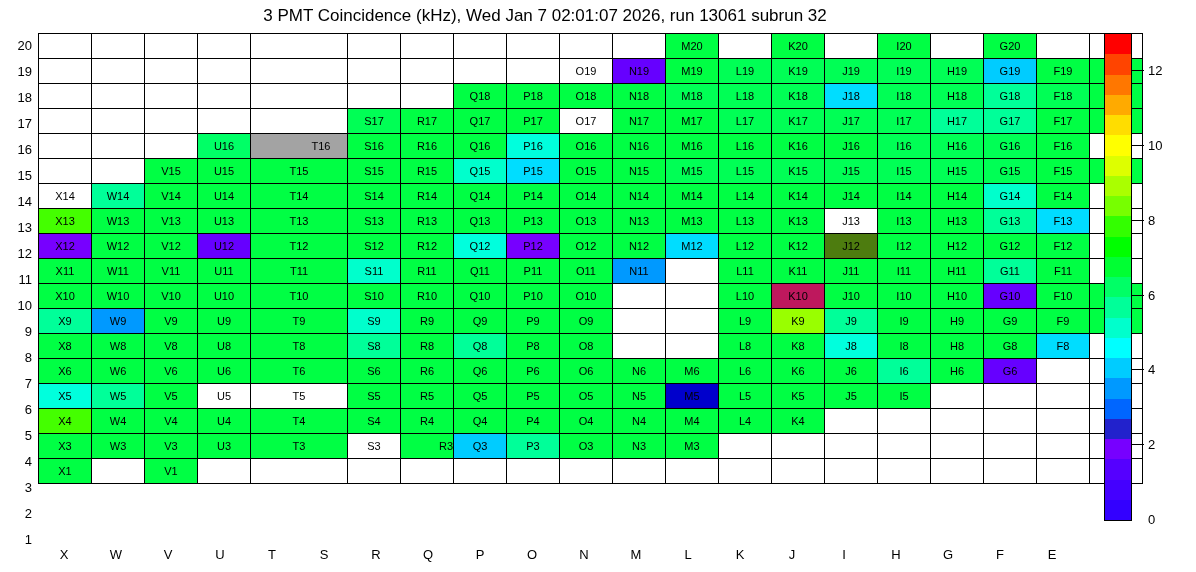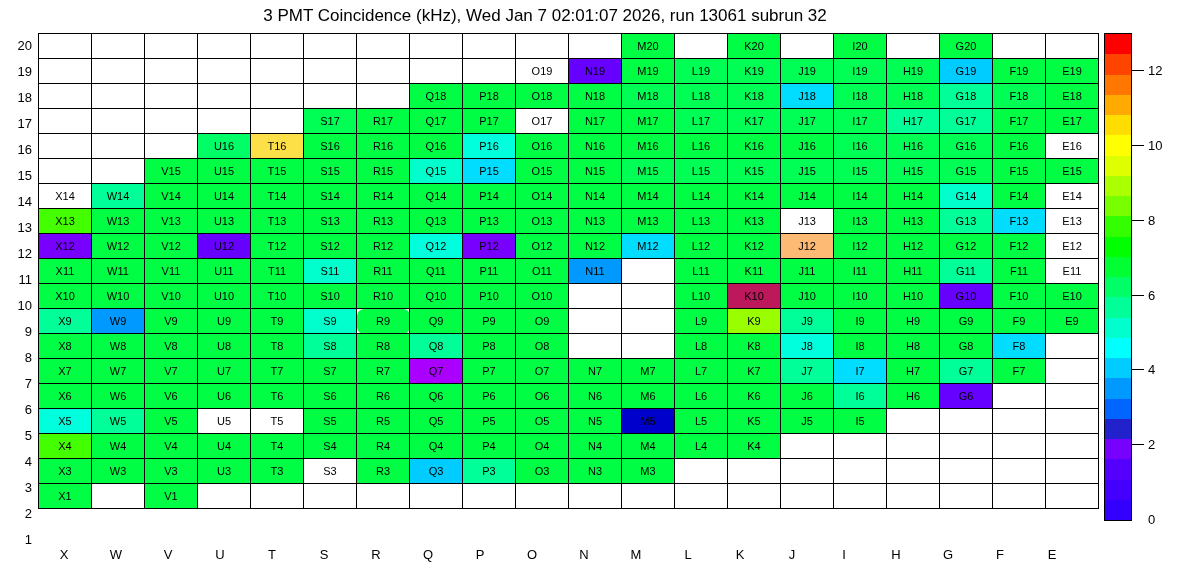--- a/index.html
+++ b/index.html
@@ -137,21 +137,21 @@
             <td style="background: rgb(0, 255, 153);">H17</td>
             <td style="background: rgb(0, 255, 153);">G17</td>
             <td style="background: rgb(0, 255, 68);">F17</td>
             <td style="background: rgb(0, 255, 68);">E17</td>
           </tr>
           <tr>
             <td style="background: rgb(255, 255, 255); border: 1px solid rgb(0, 0, 0);"></td>
             <td style="background: rgb(255, 255, 255); border: 1px solid rgb(0, 0, 0);"></td>
             <td style="background: rgb(255, 255, 255); border: 1px solid rgb(0, 0, 0);"></td>
             <td style="background: rgb(0, 255, 102);">U16</td>
-            <td style="background: #fde047;">T16</td>
+            <td style="background: #a3a3a3; padding-left: 44px;">T16</td>
             <td style="background: rgb(0, 255, 68);">S16</td>
             <td style="background: rgb(0, 255, 68);">R16</td>
             <td style="background: rgb(0, 255, 68);">Q16</td>
             <td style="background: rgb(0, 255, 221);">P16</td>
             <td style="background: rgb(0, 255, 68);">O16</td>
             <td style="background: rgb(0, 255, 68);">N16</td>
             <td style="background: rgb(0, 255, 68);">M16</td>
             <td style="background: rgb(0, 255, 68);">L16</td>
             <td style="background: rgb(0, 255, 68);">K16</td>
             <td style="background: rgb(0, 255, 68);">J16</td>
@@ -235,21 +235,21 @@
             <td style="background: rgb(0, 255, 68); margin-top: 25px;">T12</td>
             <td style="background: rgb(0, 255, 68);">S12</td>
             <td style="background: rgb(0, 255, 68);">R12</td>
             <td style="background: rgb(0, 255, 221);">Q12</td>
             <td style="background: rgb(119, 0, 255);">P12</td>
             <td style="background: rgb(0, 255, 68);">O12</td>
             <td style="background: rgb(0, 255, 68);">N12</td>
             <td style="background: rgb(0, 221, 255);">M12</td>
             <td style="background: rgb(0, 255, 68);">L12</td>
             <td style="background: rgb(0, 255, 68);">K12</td>
-            <td style="background: #fdba74;">J12</td>
+            <td style="background: #4d7c0f;">J12</td>
             <td style="background: rgb(0, 255, 68);">I12</td>
             <td style="background: rgb(0, 255, 68);">H12</td>
             <td style="background: rgb(0, 255, 68);">G12</td>
             <td style="background: rgb(0, 255, 68);">F12</td>
             <td style="background: rgb(255, 255, 255);">E12</td>
           </tr>
           <tr>
             <td style="background: rgb(0, 255, 68);">X11</td>
             <td style="background: rgb(0, 255, 68);">W11</td>
             <td style="background: rgb(0, 255, 68);">V11</td>
@@ -293,21 +293,21 @@
             <td style="background: rgb(0, 255, 68);">F10</td>
             <td style="background: rgb(0, 255, 68);">E10</td>
           </tr>
           <tr>
             <td style="background: rgb(0, 255, 153);">X9</td>
             <td style="background: rgb(0, 153, 255);">W9</td>
             <td style="background: rgb(0, 255, 68);">V9</td>
             <td style="background: rgb(0, 255, 68);">U9</td>
             <td style="background: rgb(0, 255, 68);">T9</td>
             <td style="background: rgb(0, 255, 204);">S9</td>
-            <td style="background: rgb(0, 255, 68); border-radius: 7px;">R9</td>
+            <td style="background: rgb(0, 255, 68);">R9</td>
             <td style="background: rgb(0, 255, 68);">Q9</td>
             <td style="background: rgb(0, 255, 68);">P9</td>
             <td style="background: rgb(0, 255, 68);">O9</td>
             <td style="background: rgb(255, 255, 255); border: 1px solid rgb(0, 0, 0);"></td>
             <td style="background: rgb(255, 255, 255); border: 1px solid rgb(0, 0, 0);"></td>
             <td style="background: rgb(0, 255, 68);">L9</td>
             <td style="background: rgb(153, 255, 0);">K9</td>
             <td style="background: rgb(0, 255, 153);">J9</td>
             <td style="background: rgb(0, 255, 68);">I9</td>
             <td style="background: rgb(0, 255, 68);">H9</td>
@@ -328,42 +328,20 @@
             <td style="background: rgb(0, 255, 68);">O8</td>
             <td style="background: rgb(255, 255, 255); border: 1px solid rgb(0, 0, 0);"></td>
             <td style="background: rgb(255, 255, 255); border: 1px solid rgb(0, 0, 0);"></td>
             <td style="background: rgb(0, 255, 68);">L8</td>
             <td style="background: rgb(0, 255, 68);">K8</td>
             <td style="background: rgb(0, 255, 221);">J8</td>
             <td style="background: rgb(0, 255, 68);">I8</td>
             <td style="background: rgb(0, 255, 68);">H8</td>
             <td style="background: rgb(0, 255, 68);">G8</td>
             <td style="background: rgb(0, 221, 255);">F8</td>
-            <td style="background: rgb(255, 255, 255); border: 1px solid rgb(0, 0, 0);"></td>
-          </tr>
-          <tr>
-            <td style="background: rgb(0, 255, 68);">X7</td>
-            <td style="background: rgb(0, 255, 68);">W7</td>
-            <td style="background: rgb(0, 255, 68);">V7</td>
-            <td style="background: rgb(0, 255, 68);">U7</td>
-            <td style="background: rgb(0, 255, 68);">T7</td>
-            <td style="background: rgb(0, 255, 68);">S7</td>
-            <td style="background: rgb(0, 255, 68);">R7</td>
-            <td style="background: rgb(170, 0, 255);">Q7</td>
-            <td style="background: rgb(0, 255, 68);">P7</td>
-            <td style="background: rgb(0, 255, 68);">O7</td>
-            <td style="background: rgb(0, 255, 68);">N7</td>
-            <td style="background: rgb(0, 255, 68);">M7</td>
-            <td style="background: rgb(0, 255, 68);">L7</td>
-            <td style="background: rgb(0, 255, 68);">K7</td>
-            <td style="background: rgb(0, 255, 153);">J7</td>
-            <td style="background: rgb(0, 221, 255);">I7</td>
-            <td style="background: rgb(0, 255, 68);">H7</td>
-            <td style="background: rgb(0, 255, 153);">G7</td>
-            <td style="background: rgb(0, 255, 68);">F7</td>
             <td style="background: rgb(255, 255, 255); border: 1px solid rgb(0, 0, 0);"></td>
           </tr>
           <tr>
             <td style="background: rgb(0, 255, 68);">X6</td>
             <td style="background: rgb(0, 255, 68);">W6</td>
             <td style="background: rgb(0, 255, 68);">V6</td>
             <td style="background: rgb(0, 255, 68);">U6</td>
             <td style="background: rgb(0, 255, 68);">T6</td>
             <td style="background: rgb(0, 255, 68);">S6</td>
             <td style="background: rgb(0, 255, 68);">R6</td>
@@ -425,21 +403,21 @@
             <td style="background: rgb(255, 255, 255); border: 1px solid rgb(0, 0, 0);"></td>
             <td style="background: rgb(255, 255, 255); border: 1px solid rgb(0, 0, 0);"></td>
           </tr>
           <tr>
             <td style="background: rgb(0, 255, 68);">X3</td>
             <td style="background: rgb(0, 255, 68);">W3</td>
             <td style="background: rgb(0, 255, 68);">V3</td>
             <td style="background: rgb(0, 255, 68);">U3</td>
             <td style="background: rgb(0, 255, 68);">T3</td>
             <td style="background: rgb(255, 255, 255);">S3</td>
-            <td style="background: rgb(0, 255, 68);">R3</td>
+            <td style="background: rgb(0, 255, 68); text-align: right;">R3</td>
             <td style="background: rgb(0, 204, 255);">Q3</td>
             <td style="background: rgb(0, 255, 153);">P3</td>
             <td style="background: rgb(0, 255, 68);">O3</td>
             <td style="background: rgb(0, 255, 68);">N3</td>
             <td style="background: rgb(0, 255, 68);">M3</td>
             <td style="background: rgb(255, 255, 255); border: 1px solid rgb(0, 0, 0);"></td>
             <td style="background: rgb(255, 255, 255); border: 1px solid rgb(0, 0, 0);"></td>
             <td style="background: rgb(255, 255, 255); border: 1px solid rgb(0, 0, 0);"></td>
             <td style="background: rgb(255, 255, 255); border: 1px solid rgb(0, 0, 0);"></td>
             <td style="background: rgb(255, 255, 255); border: 1px solid rgb(0, 0, 0);"></td>

